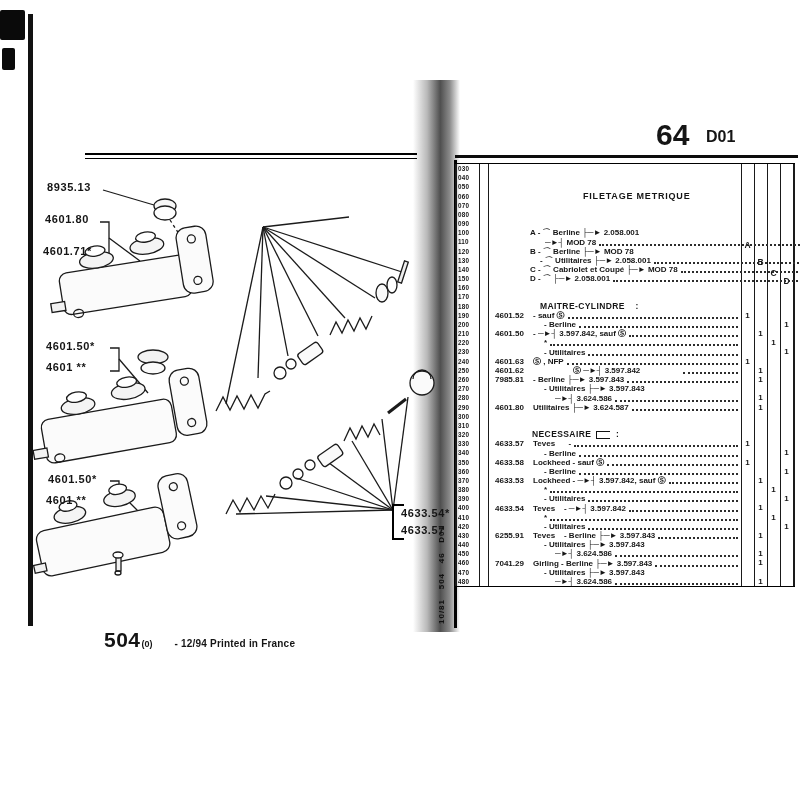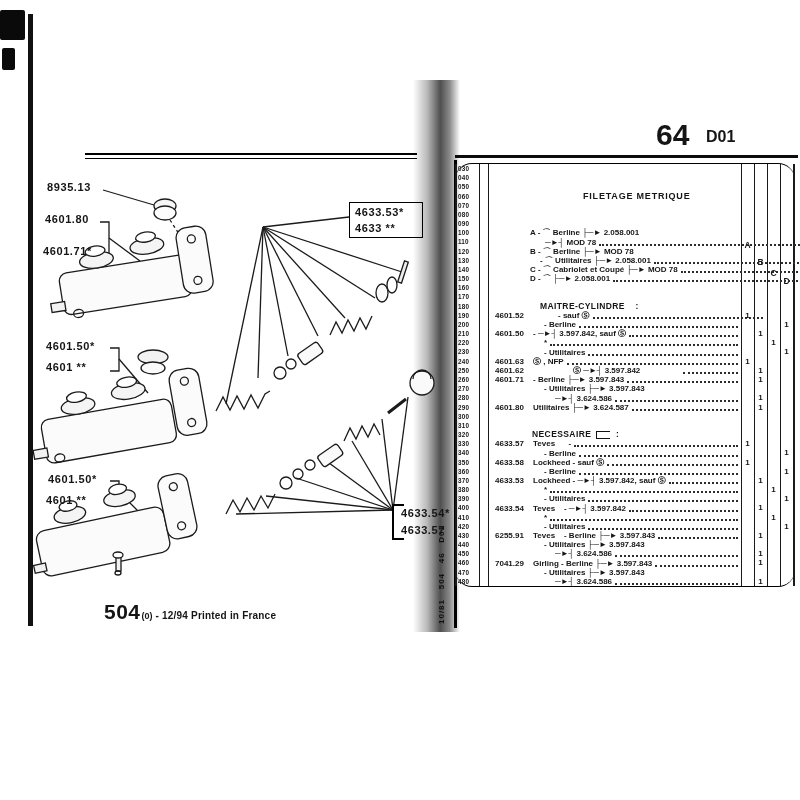--- a/index.html
+++ b/index.html
@@ -13,32 +13,32 @@
   .spine-label{position:absolute;left:437px;top:624px;transform-origin:0 0;transform:rotate(-90deg);
                font-size:8px;font-weight:bold;white-space:pre;letter-spacing:1px;color:#101010;}
   
   .lp-header{position:absolute;left:88px;top:134px;font-size:10.5px;font-weight:bold;letter-spacing:.4px;}
   .lp-rule{position:absolute;left:85px;top:153px;width:332px;height:3px;border-top:2px solid #000;border-bottom:1px solid #000;}
   .plabel{position:absolute;font-size:11px;font-weight:bold;letter-spacing:.6px;white-space:pre;}
   .pbox{position:absolute;border:1.5px solid #000;padding:1px 5px;font-size:11px;font-weight:bold;letter-spacing:.6px;line-height:16px;}
   .pbracket{position:absolute;border-left:2px solid #000;padding:1px 0 1px 7px;font-size:11px;font-weight:bold;letter-spacing:.6px;line-height:17px;}
   .pbracket::before,.pbracket::after{content:"";position:absolute;left:0;width:10px;border-top:2px solid #000;}
   .pbracket::before{top:0;} .pbracket::after{bottom:0;}
-  .lp-footer{position:absolute;left:104px;top:600px;display:flex;align-items:baseline;font-weight:bold;}
+  .lp-footer{position:absolute;left:104px;top:628px;display:flex;align-items:baseline;font-weight:bold;}
   .lp-footer .big{font-size:21px;letter-spacing:.5px;}
   .lp-footer .small{font-size:9px;margin-left:1px;}
-  .lp-footer .rest{font-size:10px;margin-left:3px;letter-spacing:.2px;}
+  .lp-footer .rest{font-size:10px;margin-left:22px;letter-spacing:.2px;}
   svg{position:absolute;left:30px;top:165px;}
   
   .rp-pagenum{position:absolute;left:656px;top:118px;font-size:30px;font-weight:bold;}
   .rp-pagecode{position:absolute;left:706px;top:128px;font-size:16px;font-weight:bold;}
   .rp-rule{position:absolute;left:455px;top:155px;width:343px;height:2.5px;background:#0c0c0c;}
   .rp-edge{position:absolute;left:454px;top:160px;width:2.5px;height:468px;background:#000;}
   .tbl{position:absolute;left:455px;top:163px;width:340px;height:422px;
-       border-top:1.5px solid #000;border-bottom:1.5px solid #000;border-radius:17px;}
+       border-top:1.5px solid #000;border-bottom:1.5px solid #000;}
   .vline{position:absolute;top:0;bottom:0;width:1px;background:#1a1a1a;}
   .filetage{position:absolute;left:128px;top:27px;font-size:9px;font-weight:bold;letter-spacing:.8px;}
   .mnum{position:absolute;left:3px;width:20px;height:9.17px;font-size:6.3px;font-weight:bold;line-height:9.17px;letter-spacing:.2px;}
   .trow{position:absolute;left:0;width:286px;height:9.17px;display:flex;align-items:flex-end;
         font-size:8px;font-weight:bold;line-height:9px;}
   .trow .pnum{position:absolute;left:40px;bottom:0;white-space:pre;}
   .trow .spacer{flex:none;}
   .trow .desc{white-space:pre;flex:none;}
   .trow .leader{flex:1;border-bottom:2px dotted #2c2c2c;margin:0 3px 1px 3px;min-width:4px;}
   .trow.title{font-size:8.5px;letter-spacing:.4px;}
@@ -156,24 +156,20 @@
 
       <rect x="86" y="392" width="5" height="14" fill="#f0f0f0"></rect>
       <ellipse cx="88" cy="390" rx="5" ry="3" fill="#fff"></ellipse>
       <ellipse cx="88" cy="408" rx="3" ry="2"></ellipse>
     </g>
   </svg>
 
   <div class="plabel" style="left:47px;top:181px;">8935.13</div>
   <div class="plabel" style="left:45px;top:213px;">4601.80</div>
   <div class="plabel" style="left:43px;top:245px;">4601.71*</div>
-  <div class="pbox" style="left:349px;top:202px;width:62px;">
-    <div>4633.53*</div>
-    <div>4633 **</div>
-  </div>
   <div class="plabel" style="left:46px;top:340px;">4601.50*</div>
   <div class="plabel" style="left:46px;top:361px;">4601 **</div>
   <div class="plabel" style="left:48px;top:473px;">4601.50*</div>
   <div class="plabel" style="left:46px;top:494px;">4601 **</div>
   <div class="pbracket" style="left:392px;top:504px;width:68px;">
     <div>4633.54*</div>
     <div>4633.57</div>
   </div>
 
   <div class="lp-footer">
@@ -273,21 +269,21 @@
         </div>
         <div class="trow legend" style="top: 110.09px; padding-left: 75px;">
           <span class="desc">D - ⌒ ├─► 2.058.001</span>
           <span class="leader"></span>
         </div>
         <div class="trow title" style="top: 137.61px; gap: 8px;">
           <span class="spacer" style="width: 77px;"></span>
           <span class="desc">MAITRE-CYLINDRE</span>
           <span class="desc"> :</span>
         </div>
-        <div class="trow part" style="top: 146.78px; padding-left: 25px;">
+        <div class="trow part" style="top: 146.78px;">
           <span class="pnum">4601.52</span>
           <span class="spacer" style="width: 78px;"></span>
           <span class="desc">- sauf Ⓢ</span>
           <span class="leader"></span>
         </div>
         <div class="trow part" style="top: 155.96px;">
           <span class="spacer" style="width: 89px;"></span>
           <span class="desc">- Berline</span>
           <span class="leader"></span>
         </div>
@@ -313,21 +309,21 @@
           <span class="desc">Ⓢ , NFP</span>
           <span class="leader"></span>
         </div>
         <div class="trow part" style="top: 201.83px; gap: 40px;">
           <span class="pnum">4601.62</span>
           <span class="spacer" style="width: 78px;"></span>
           <span class="desc">Ⓢ ─►┤ 3.597.842</span>
           <span class="leader"></span>
         </div>
         <div class="trow part" style="top: 211px;">
-          <span class="pnum">4601.71</span>
+          <span class="pnum">7985.81</span>
           <span class="spacer" style="width: 78px;"></span>
           <span class="desc">- Berline ├─► 3.597.843</span>
           <span class="leader"></span>
         </div>
         <div class="trow part" style="top: 220.17px;">
           <span class="spacer" style="width: 89px;"></span>
           <span class="desc">- Utilitaires ├─► 3.597.843</span>
         </div>
         <div class="trow part" style="top: 229.35px;">
           <span class="spacer" style="width: 100px;"></span>

